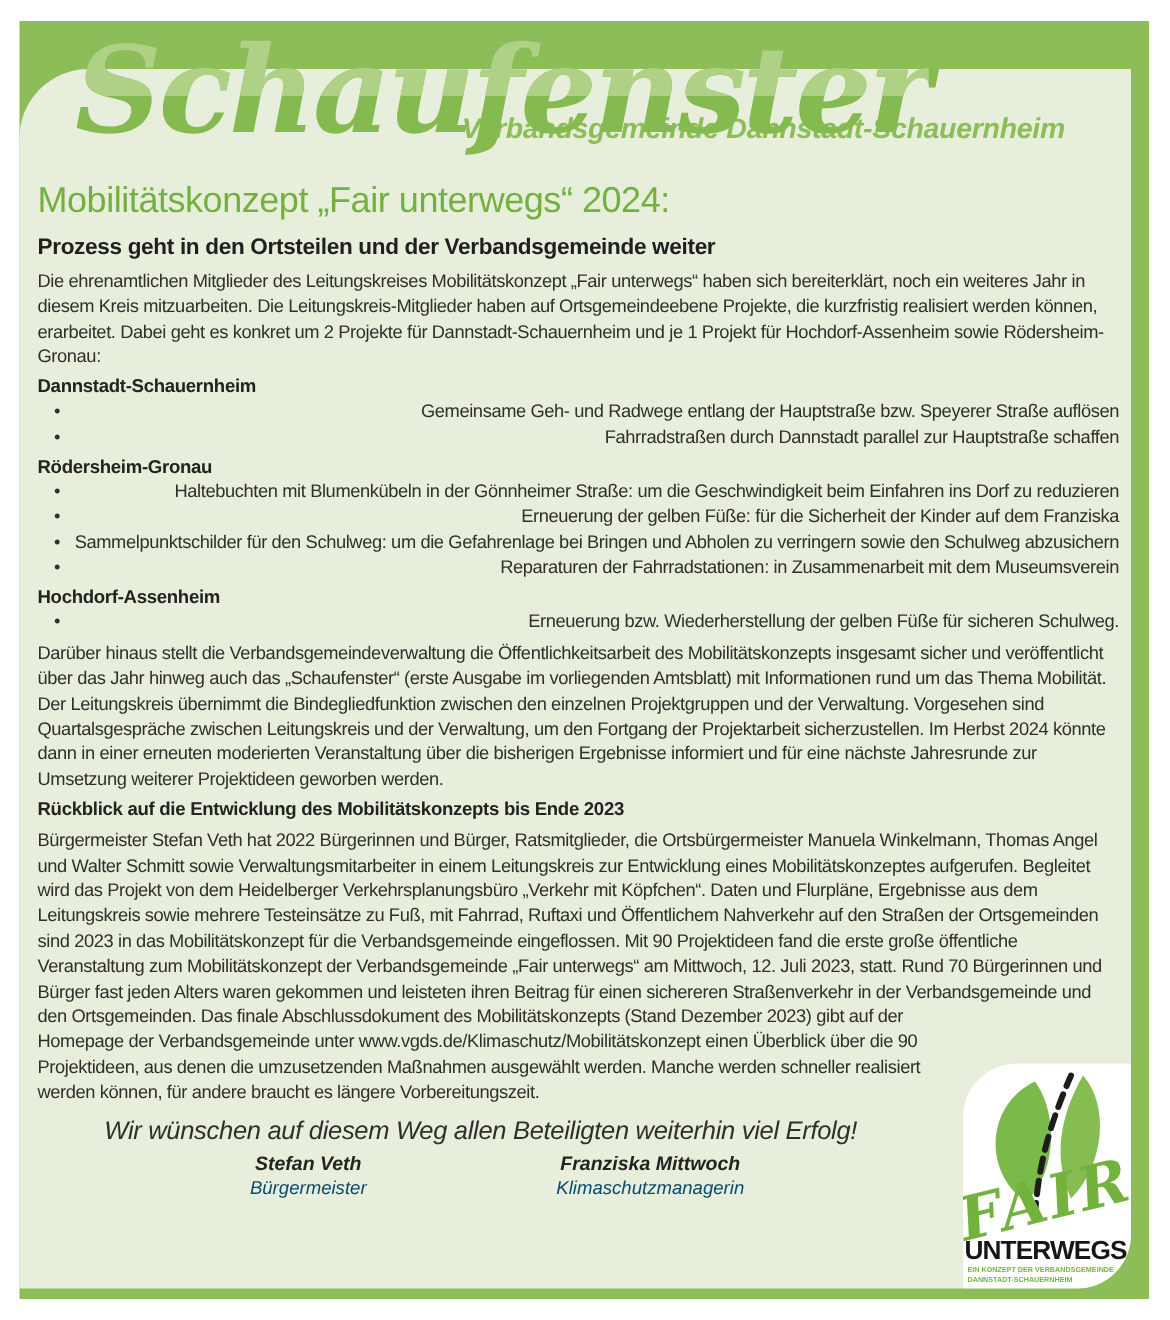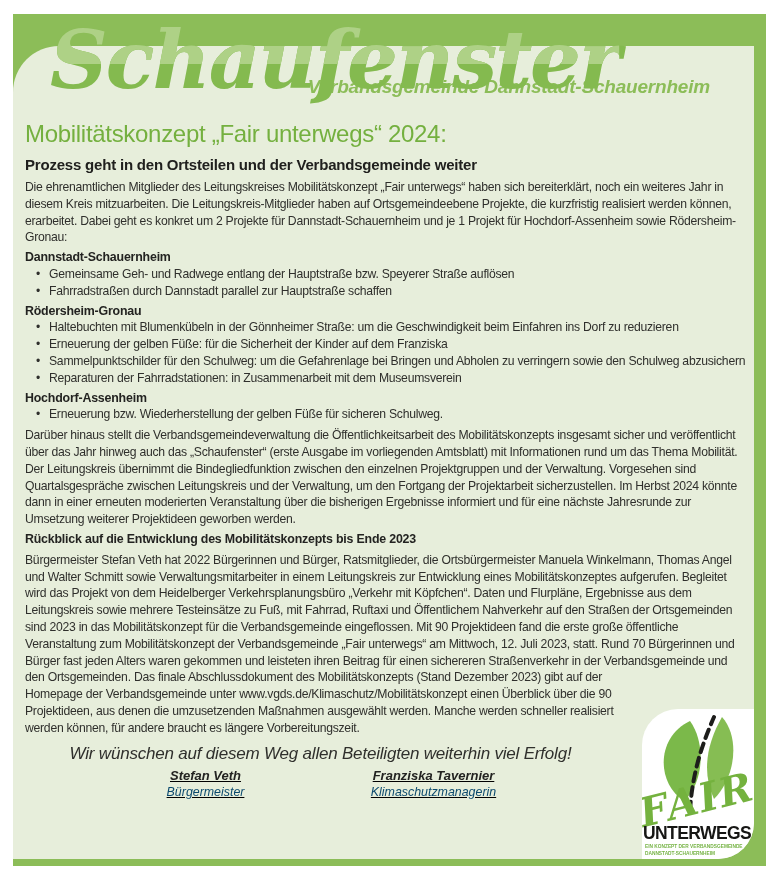--- a/index.html
+++ b/index.html
@@ -23,31 +23,31 @@
 
   
   .title{margin:0;color:#74b03f;font-size:24px;line-height:28px;font-weight:normal;
          letter-spacing:-0.3px;}
   .subtitle{margin:6px 0 0 0;color:#20201e;font-size:15px;line-height:21px;font-weight:bold;
             letter-spacing:-0.2px;}
   .body{margin:4px 0 2px 0;color:#2f2f2c;font-size:12.2px;line-height:16.8px;
         letter-spacing:-0.26px;overflow-wrap:break-word;}
   .sec-heading{margin:3px 0 0 0;color:#232321;font-size:12.4px;line-height:16.8px;
                font-weight:bold;letter-spacing:-0.2px;}
-  ul.bullets{margin:0;padding:0;list-style:none;}
+  ul.bullets{margin:0;padding:0;list-style:none;text-align:right;}
   ul.bullets li{position:relative;margin:0;padding:0 0 0 24px;color:#2f2f2c;
                 font-size:12.2px;line-height:16.8px;letter-spacing:-0.26px;}
   ul.bullets li::before{content:"•";position:absolute;left:11px;top:0;color:#2f2f2c;}
 
   .wrap-spacer{float:right;width:128px;height:88px;margin:0 -8px 0 6px;}
 
   .wish{margin:8px 130px 2px 0;text-align:center;font-style:italic;color:#2f2f2c;
         font-size:17px;line-height:17px;letter-spacing:-0.2px;}
   .sigs{margin:5px 0 0 88px;display:flex;gap:18px;}
-  .sig{text-align:center;text-decoration:underline;}
+  .sig{text-align:center;}
   .sig-c1{width:185px;}
   .sig-c2{width:235px;}
   .sig-name{font-weight:bold;font-style:italic;color:#232321;font-size:13px;line-height:17px;}
   .sig-role{font-style:italic;color:#0c4a6e;font-size:12.4px;line-height:16px;}
 
   
   .logo-panel{position:absolute;right:0;bottom:0;width:112px;height:150px;background:#ffffff;
               border-radius:36px 0 34px 0;}
   .logo-panel svg{display:block;width:112px;height:150px;}
 </style>
@@ -93,21 +93,21 @@
       <p class="body"><span>Bürgermeister Stefan Veth hat 2022 Bürgerinnen und Bürger, Ratsmitglieder, die Ortsbürgermeister Manuela Winkelmann, Thomas Angel und Walter Schmitt sowie Verwaltungsmitarbeiter in einem Leitungskreis zur Entwicklung eines Mobilitätskonzeptes aufgerufen. Begleitet wird das Projekt von dem Heidelberger Verkehrsplanungsbüro „Verkehr mit Köpfchen“. Daten und Flurpläne, Ergebnisse aus dem Leitungskreis sowie mehrere Testeinsätze zu Fuß, mit Fahrrad, Ruftaxi und Öffentlichem Nahverkehr auf den Straßen der Ortsgemeinden sind 2023 in das Mobilitätskonzept für die Verbandsgemeinde eingeflossen. Mit 90 Projektideen fand die erste große öffentliche Veranstaltung zum Mobilitätskonzept der Verbandsgemeinde „Fair unterwegs“ am Mittwoch, 12. Juli 2023, statt. Rund 70 Bürgerinnen und Bürger fast jeden Alters waren gekommen und leisteten ihren Beitrag für einen sichereren Straßenverkehr in der Verbandsgemeinde und den Ortsgemeinden. </span><span class="wrap-spacer"></span><span>Das finale Abschlussdokument des Mobilitätskonzepts (Stand Dezember 2023) gibt auf der Homepage der Verbandsgemeinde unter www.vgds.de/Klimaschutz/Mobilitätskonzept einen Überblick über die 90 Projektideen, aus denen die umzusetzenden Maßnahmen ausgewählt werden. Manche werden schneller realisiert werden können, für andere braucht es längere Vorbereitungszeit.</span></p>
 
       <p class="wish">Wir wünschen auf diesem Weg allen Beteiligten weiterhin viel Erfolg!</p>
 
       <div class="sigs">
         <div class="sig sig-c1">
           <div class="sig-name">Stefan Veth</div>
           <div class="sig-role">Bürgermeister</div>
         </div>
         <div class="sig sig-c2">
-          <div class="sig-name">Franziska Tavernier</div>
+          <div class="sig-name">Franziska Mittwoch</div>
           <div class="sig-role">Klimaschutzmanagerin</div>
         </div>
       </div>
 
       <div class="logo-panel">
         <svg viewBox="0 0 112 150">
           <path d="M42,92 C14,74 14,28 48,12 C64,34 62,74 42,92 Z" fill="#7bb94a"></path>
           <path d="M72,90 C94,68 98,28 80,8 C64,36 60,64 72,90 Z" fill="#86bd53"></path>
           <path d="M48,102 C50,68 58,40 72,8" fill="none" stroke="#1d1d1b" stroke-width="4" stroke-linecap="round" stroke-dasharray="9 6"></path>
           <text x="0" y="116" transform="rotate(-14 10 112)" font-family="'DejaVu Serif', cursive, serif" font-style="italic" font-weight="bold" font-size="40" fill="#74b23e" letter-spacing="2">FAIR</text>

